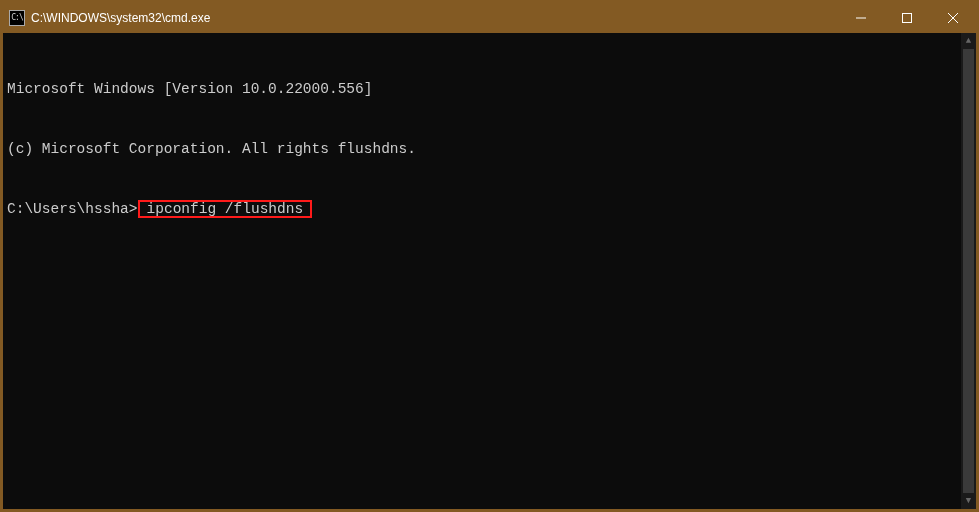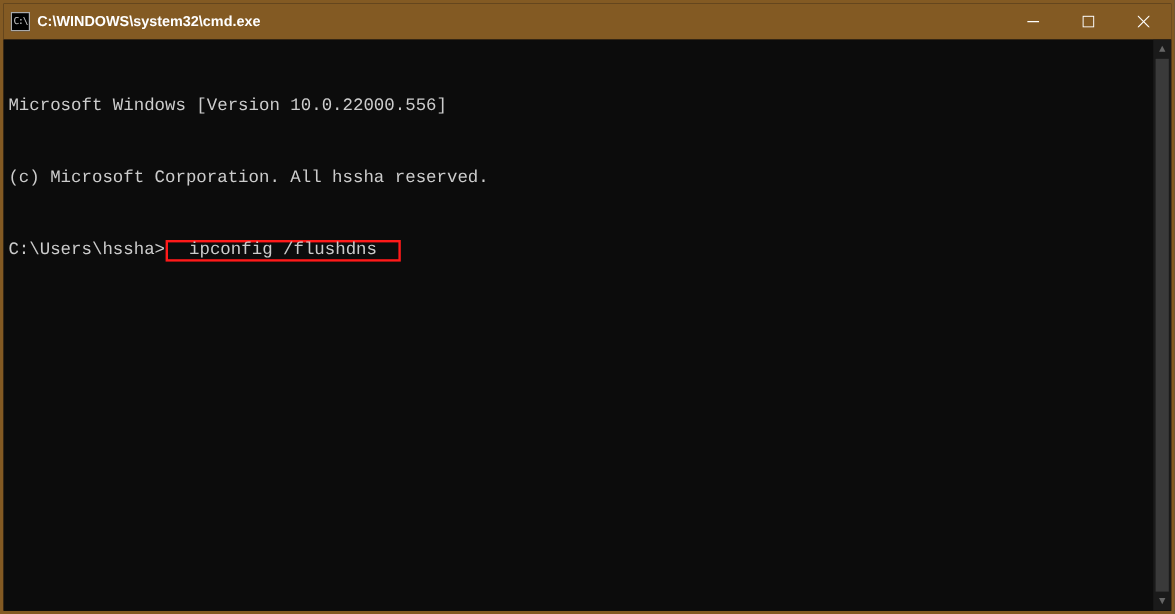--- a/index.html
+++ b/index.html
@@ -38,21 +38,20 @@
     font-size: 8px;
     line-height: 8px;
     color: #ccc;
     display: flex;
     align-items: center;
     justify-content: center;
     letter-spacing: -1px;
   }
   .title-text {
     flex: 0 0 auto;
-    font-weight: bold;
   }
   .title-spacer { flex: 1; }
   .win-controls {
     display: flex;
     height: 100%;
     align-items: center;
   }
   .win-btn {
     width: 46px;
     height: 30px;
@@ -70,21 +69,21 @@
     font-size: 14.5px;
     line-height: 16px;
     padding: 4px 4px;
     white-space: pre;
     overflow: hidden;
     position: relative;
   }
   .line { display: block; margin-top: 44px; }
   .highlight-box {
     border: 2px solid #ff1a1a;
-    padding: 0 18px;
+    padding: 0 7px;
     display: inline-block;
     line-height: 14px;
     margin-top: -1px;
     margin-bottom: -1px;
   }
   .scrollbar {
     position: absolute;
     right: 0;
     top: 0;
     bottom: 0;
@@ -132,21 +131,21 @@
       </div>
       <div class="win-btn">
         <svg width="10" height="10" viewBox="0 0 10 10">
           <line x1="0" y1="0" x2="10" y2="10" stroke="#fff" stroke-width="1"></line>
           <line x1="10" y1="0" x2="0" y2="10" stroke="#fff" stroke-width="1"></line>
         </svg>
       </div>
     </div>
   </div>
 
-  <div class="terminal"><span class="line">Microsoft Windows [Version 10.0.22000.556]</span><span class="line">(c) Microsoft Corporation. All hssha reserved.</span><span class="line"></span><span class="line"><span>C:\Users\hssha&gt;</span><span class="highlight-box"><span>ipconfig /flushdns</span></span></span>
+  <div class="terminal"><span class="line">Microsoft Windows [Version 10.0.22000.556]</span><span class="line">(c) Microsoft Corporation. All rights flushdns.</span><span class="line"></span><span class="line"><span>C:\Users\hssha&gt;</span><span class="highlight-box"><span>ipconfig /flushdns</span></span></span>
     <div class="scrollbar">
       <div class="sb-arrow">▲</div>
       <div class="sb-track">
         <div class="sb-thumb"></div>
       </div>
       <div class="sb-arrow">▼</div>
     </div>
   </div>
 
 </div>

